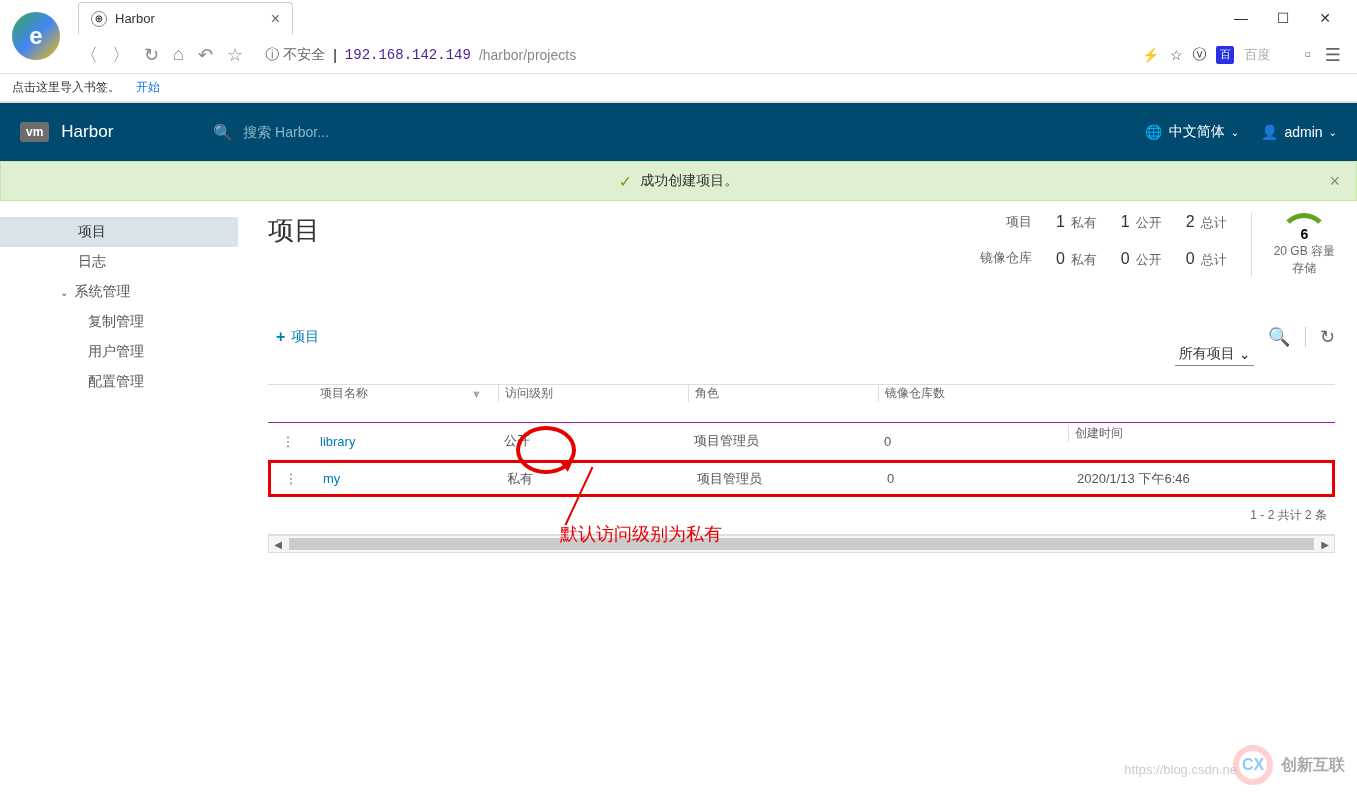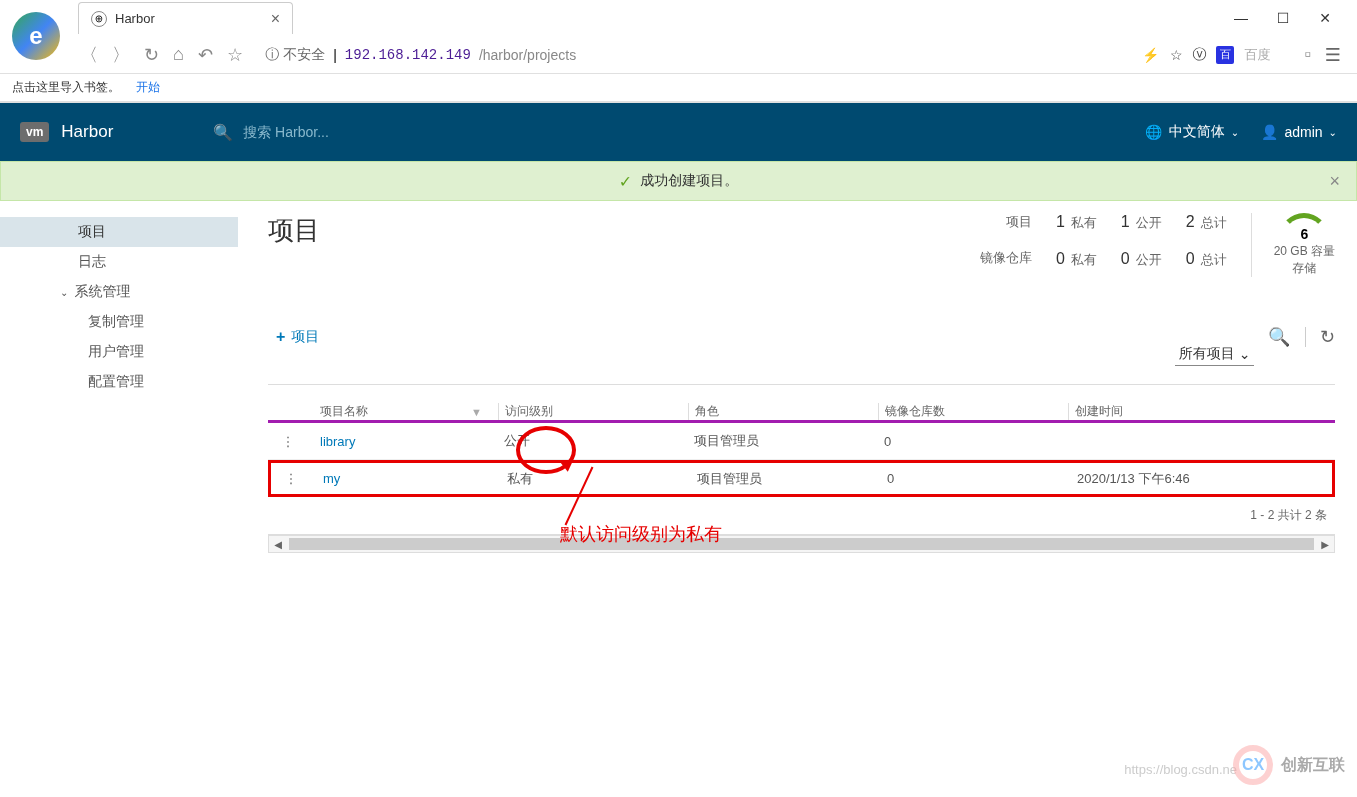--- a/index.html
+++ b/index.html
@@ -77,27 +77,27 @@
     
     .action-row { display: flex; align-items: center; margin-top: 60px; }
     .add-project { display: flex; align-items: center; gap: 6px; color: #0079b8; font-size: 14px; cursor: pointer; padding: 4px 8px; }
     .plus-icon { font-size: 16px; font-weight: bold; }
     .action-right { margin-left: auto; display: flex; align-items: center; gap: 14px; }
     .filter-select { display: flex; align-items: center; gap: 4px; font-size: 14px; color: #333; cursor: pointer; padding: 2px 4px; border-bottom: 1px solid #888; margin-top: 35px; }
     .icon-btn { color: #666; font-size: 18px; cursor: pointer; }
     .divider-v { width: 1px; height: 20px; background: #ccc; }
     
     .table { margin-top: 18px; border-top: 1px solid #ddd; }
-    .table-header { display: flex; align-items: flex-end; height: 38px; border-bottom: 3px solid #a21caf; font-size: 12px; color: #666; }
+    .table-header { display: flex; align-items: flex-start; height: 38px; border-bottom: 1px solid #a21caf; font-size: 12px; color: #666; }
     .col-check { width: 40px; }
     .col-name { width: 190px; padding-left: 12px; display: flex; align-items: center; justify-content: space-between; padding-right: 16px; }
     .col-access { width: 190px; padding-left: 6px; border-left: 1px solid #ddd; }
     .col-role { width: 190px; padding-left: 6px; border-left: 1px solid #ddd; }
     .col-repo { width: 190px; padding-left: 6px; border-left: 1px solid #ddd; }
-    .col-time { flex: 1; padding-left: 6px; border-left: 1px solid #ddd; }
+    .col-time { flex: 1; padding-left: 6px; border-left: 1px solid #ddd; margin-top: 40px; }
     .filter-icon { color: #aaa; font-size: 11px; }
     
     .table-row { display: flex; align-items: center; height: 37px; border-bottom: 1px solid #eee; font-size: 13px; color: #565656; }
     .table-row.highlighted { border: 3px solid #e60000; }
     .row-actions { width: 40px; text-align: center; color: #666; cursor: pointer; }
     .row-name { width: 190px; padding-left: 12px; }
     .row-name a { color: #0079b8; text-decoration: none; cursor: pointer; }
     .row-cell { width: 190px; padding-left: 6px; }
     .row-time { flex: 1; padding-left: 6px; }
     

